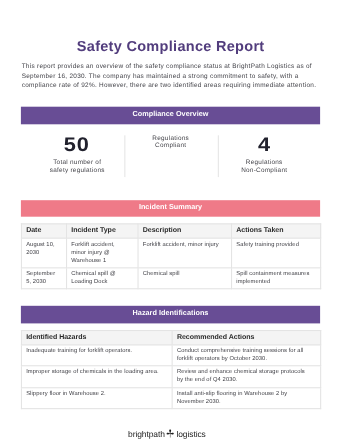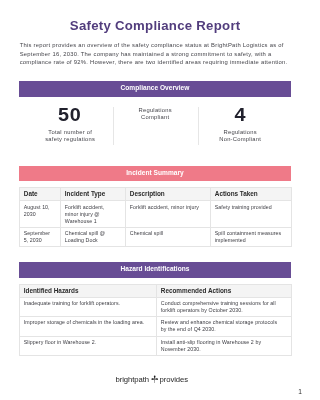--- a/index.html
+++ b/index.html
@@ -1,18 +1,18 @@
 <!DOCTYPE html>
 <html><head>
 <meta charset="utf-8">
 <style>
   html,body{margin:0;padding:0;}
   body{width:310px;height:400px;background:#ffffff;font-family:"Liberation Sans",sans-serif;overflow:hidden;
        -webkit-font-smoothing:antialiased;}
-  .page{position:relative;width:310px;height:320px;box-sizing:border-box;}
+  .page{position:relative;width:310px;height:320px;box-sizing:border-box;margin-top:16px;}
   .title{position:absolute;left:0;right:0;top:19px;text-align:center;color:#523d7d;
          font-weight:bold;font-size:13.2px;line-height:13.2px;letter-spacing:0.27px;text-indent:0.27px;}
   .intro{position:absolute;left:19.7px;width:272px;top:41.2px;font-size:5.85px;line-height:8.6px;
          letter-spacing:0.25px;color:#44444a;text-align:left;}
   .bar{position:absolute;left:19px;width:272px;display:flex;align-items:center;justify-content:center;
        color:#fff;font-weight:bold;font-size:6.6px;letter-spacing:0.02px;line-height:1;padding-bottom:1px;box-sizing:border-box;}
   .bar.purple{background:#684d95;}
   .bar.pink{background:#ef7a88;}
   #bar1{top:81px;height:15.8px;}
   #bar2{top:166px;height:15.2px;}
@@ -119,17 +119,17 @@
       <span style="display:inline-block;width:7.4px;height:8.4px;position:relative;top:1.2px;">
         <svg viewBox="0 0 74 84" width="7.4" height="8.4" shape-rendering="geometricPrecision">
           <g fill="#1e1e1e">
             <path d="M37 4 c4.8 0 8.6 3.9 8.6 8.6 0 5.9 -4.4 13 -8.6 33.4 -4.2 -20.4 -8.6 -27.5 -8.6 -33.4 C28.4 7.9 32.2 4 37 4 z"></path>
             <path d="M4 42 c0 -4.8 3.9 -8.6 8.6 -8.6 5.9 0 13.8 3.6 34.2 7.8 -20.4 4.2 -28.3 9.4 -34.2 9.4 C7.9 50.6 4 46.8 4 42 z"></path>
             <path d="M70 42 c0 -4.8 -3.9 -8.6 -8.6 -8.6 -5.9 0 -13.8 3.6 -34.2 7.8 20.4 4.2 28.3 9.4 34.2 9.4 C66.1 50.6 70 46.8 70 42 z"></path>
             <path d="M34.5 42 l5 0 -0.8 36 c-0.1 2.7 -3.3 2.7 -3.4 0 z"></path>
           </g>
         </svg>
       </span>
-      <span>provides</span>
+      <span>logistics</span>
     </span>
   </div>
   <div class="pageno">1</div>
 </div>
 
 </body></html>

